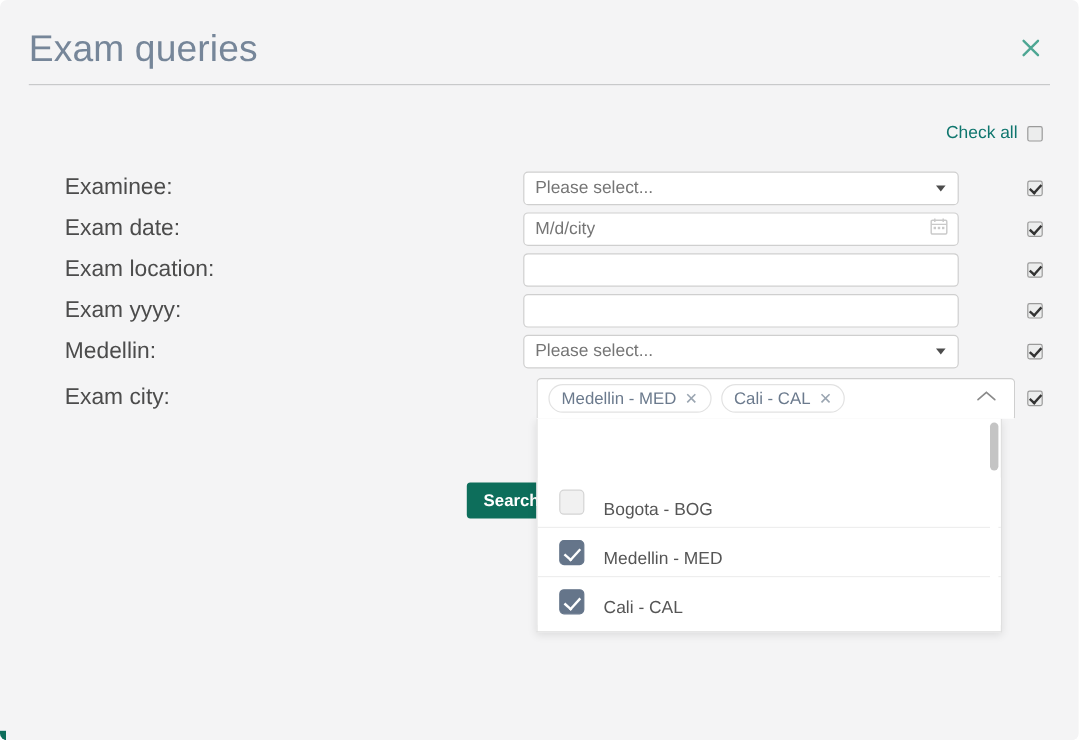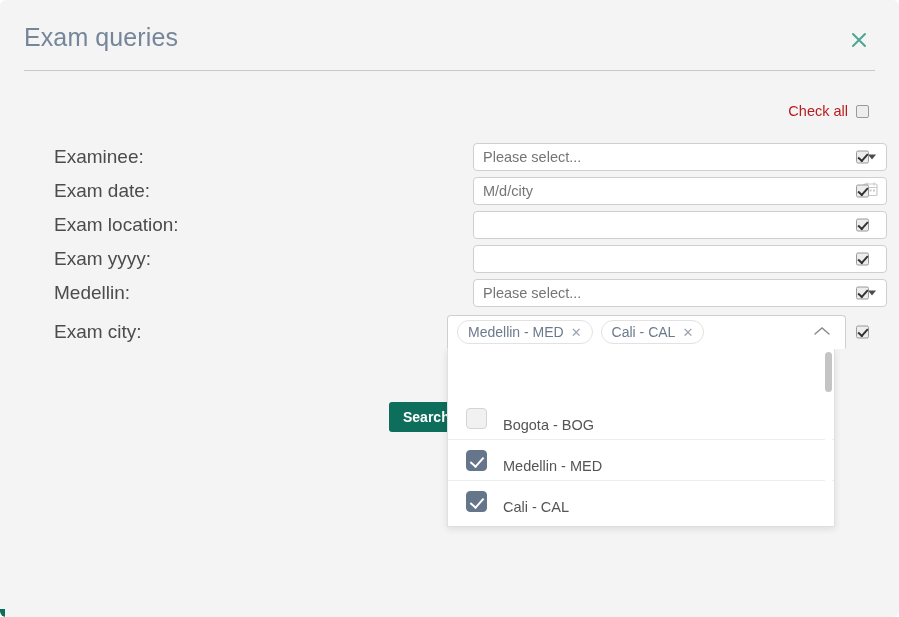--- a/index.html
+++ b/index.html
@@ -18,21 +18,21 @@
   }
 
   
   #modal-header {
     position: absolute;
     left: 0; top: 0; width: 899px; height: 71px;
   }
   #dialog-title {
     position: absolute;
     left: 24px; top: 23px;
-    font-size: 25px;
+    font-size: 31px;
     font-weight: 400;
     color: #768699;
     letter-spacing: 0.1px;
     white-space: nowrap;
   }
   #close-button {
     position: absolute;
     right: 26px; top: 26px;
     width: 28px; height: 28px;
     cursor: pointer;
@@ -51,21 +51,21 @@
   
   #check-all-row {
     position: absolute;
     right: 30px; top: 103px;
     display: flex;
     align-items: center;
     gap: 8px;
   }
   #check-all-label {
     font-size: 14.5px;
-    color: #b91c1c;
+    color: #0f766e;
     white-space: nowrap;
   }
   .native-box {
     -webkit-appearance: none;
     appearance: none;
     width: 13px; height: 13px;
     border: 1px solid #9a9a9a;
     border-radius: 2px;
     background: #eceded;
     margin: 0;
@@ -95,22 +95,22 @@
   .field-label {
     position: absolute;
     left: 54px; top: 50%;
     transform: translateY(-50%);
     font-size: 19px;
     color: #4c4c4c;
     white-space: nowrap;
   }
   .field-control {
     position: absolute;
-    left: 473px;
-    width: 414px;
+    left: 436px;
+    width: 363px;
     height: 28px;
     background: #ffffff;
     border: 1px solid #cfcfcf;
     border-radius: 4px;
     text-decoration: underline;
   }
   .field-text {
     position: absolute;
     left: 9px; top: 50%;
     transform: translateY(-50%);

